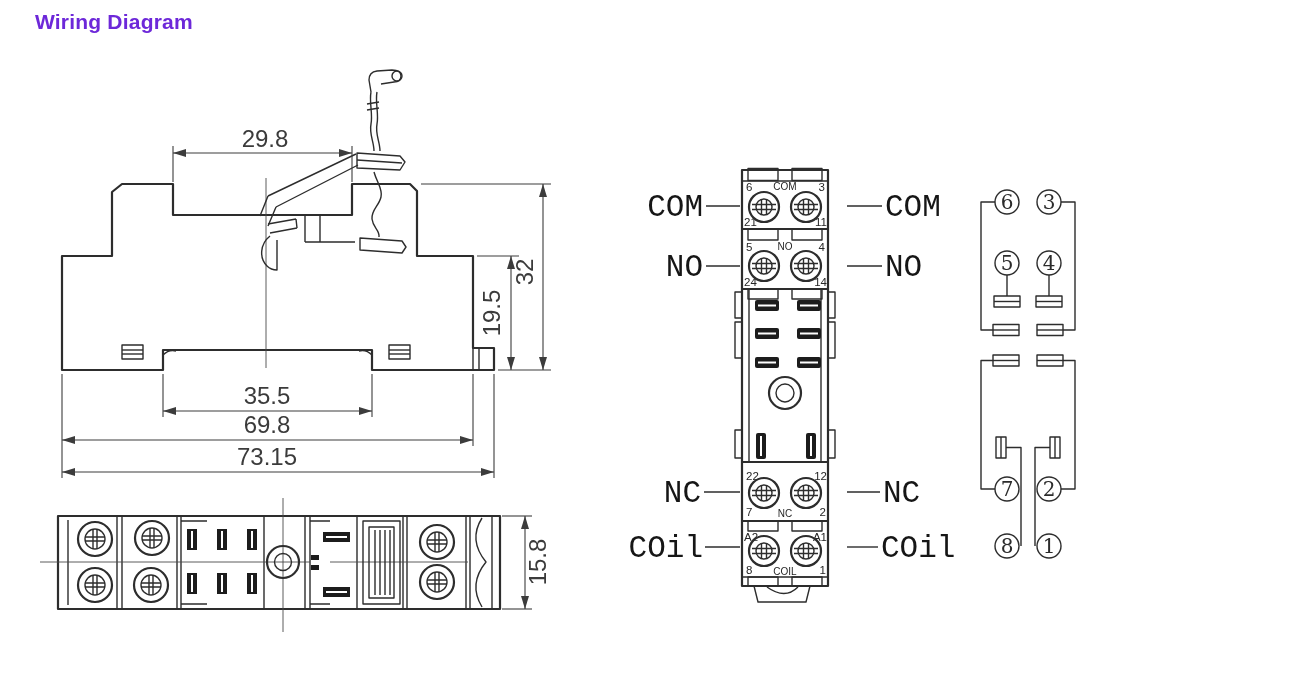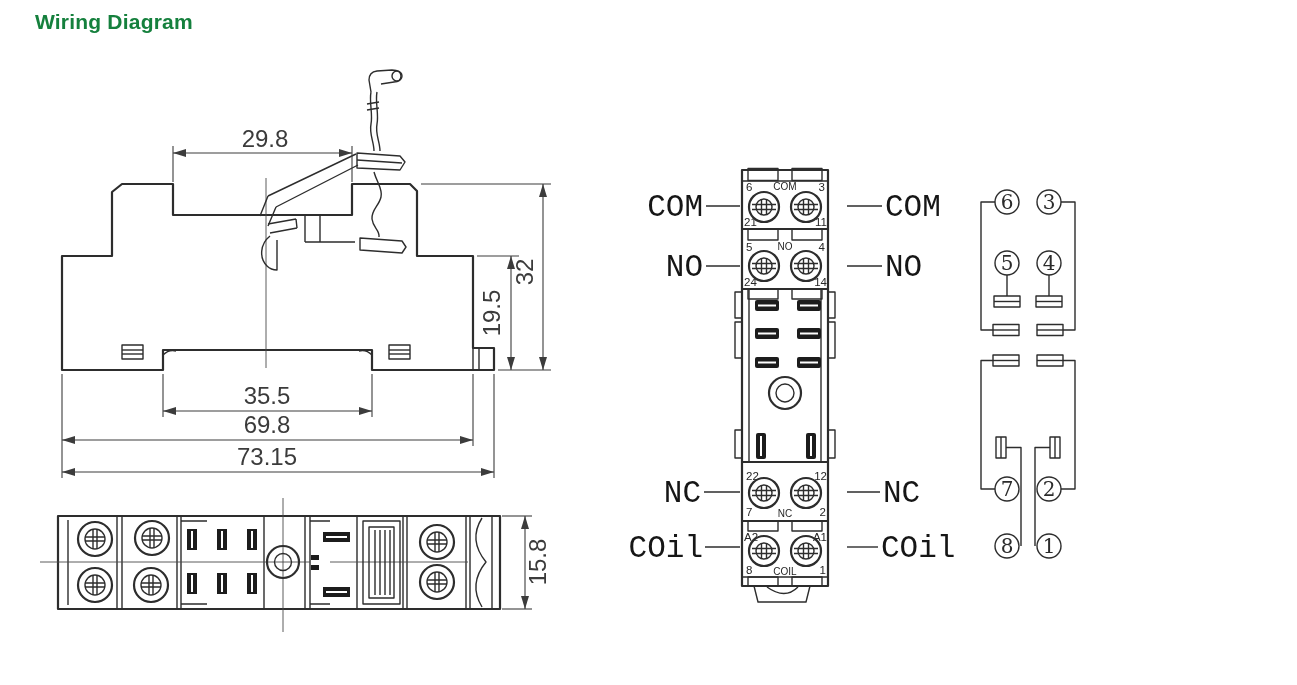--- a/index.html
+++ b/index.html
@@ -1,19 +1,19 @@
 <!DOCTYPE html>
 <html><head>
 <meta charset="utf-8">
 <style>
   html,body{margin:0;padding:0;background:#ffffff;}
   .canvas{position:relative;width:1297px;height:685px;background:#ffffff;overflow:hidden;
           font-family:"Liberation Sans",sans-serif;}
   .page-title{position:absolute;left:35px;top:10px;font-size:21px;font-weight:bold;
-              color:#15803d;letter-spacing:.2px;}
+              color:#6d28d9;letter-spacing:.2px;}
   svg{position:absolute;overflow:visible;}
   .ln{stroke:#2d2d2d;fill:none;stroke-width:2.2;stroke-linejoin:round;stroke-linecap:round;}
   .ln-thin{stroke:#2d2d2d;fill:none;stroke-width:1.4;stroke-linejoin:round;}
   .dimline{stroke:#3c3c3c;fill:none;stroke-width:1.1;}
   .centerline{stroke:#4a4a4a;fill:none;stroke-width:0.9;}
   .arrow{fill:#3c3c3c;stroke:none;}
   .dimtxt{font-family:"Liberation Sans",sans-serif;font-size:24px;fill:#3b3b3b;}
   .blk{fill:#1c1c1c;stroke:none;}
   .wht{stroke:#ffffff;stroke-width:2;fill:none;}
   .lbl{font-family:"Liberation Mono",monospace;font-size:31px;fill:#161616;}

